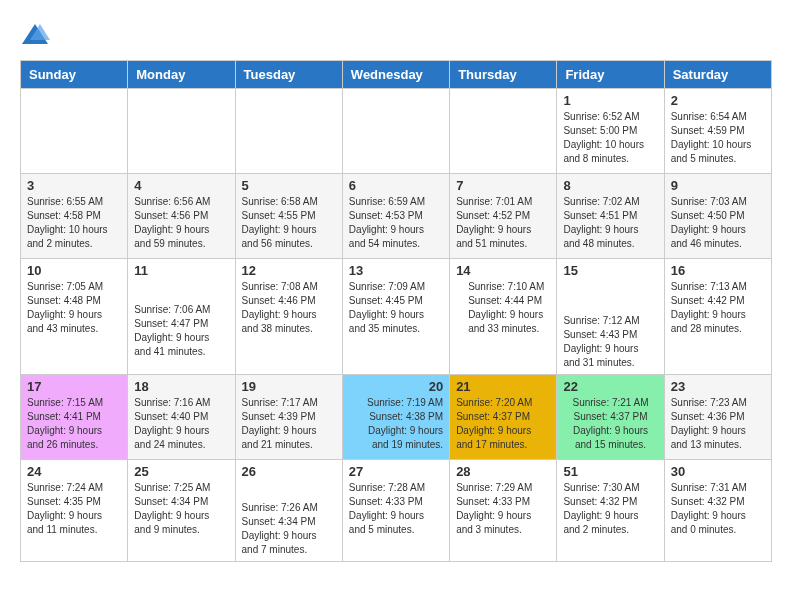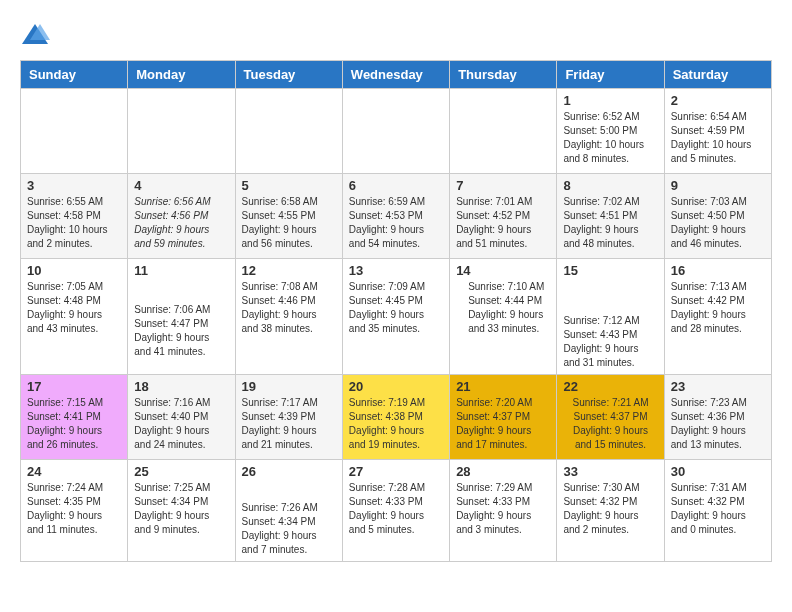--- a/index.html
+++ b/index.html
@@ -146,21 +146,21 @@
       </tr>
       <tr>
         <td style="background: rgb(245, 245, 245);">
           <span class="day-num">3</span>
           <div class="day-info" style="white-space: pre-line;">Sunrise: 6:55 AM
 Sunset: 4:58 PM
 Daylight: 10 hours and 2 minutes.</div>
         </td>
         <td style="background: rgb(245, 245, 245);">
           <span class="day-num">4</span>
-          <div class="day-info" style="white-space: pre-line; font-style: italic;">Sunrise: 6:56 AM
+          <div class="day-info" style="white-space: pre-line;">Sunrise: 6:56 AM
 Sunset: 4:56 PM
 Daylight: 9 hours and 59 minutes.</div>
         </td>
         <td style="background: rgb(245, 245, 245);">
           <span class="day-num">5</span>
           <div class="day-info" style="white-space: pre-line;">Sunrise: 6:58 AM
 Sunset: 4:55 PM
 Daylight: 9 hours and 56 minutes.</div>
         </td>
         <td style="background: rgb(245, 245, 245);">
@@ -244,33 +244,33 @@
           <div class="day-info" style="white-space: pre-line;">Sunrise: 7:16 AM
 Sunset: 4:40 PM
 Daylight: 9 hours and 24 minutes.</div>
         </td>
         <td style="background: rgb(245, 245, 245);">
           <span class="day-num">19</span>
           <div class="day-info" style="white-space: pre-line;">Sunrise: 7:17 AM
 Sunset: 4:39 PM
 Daylight: 9 hours and 21 minutes.</div>
         </td>
-        <td style="background: #fde047;">
+        <td style="background: #7dd3fc; text-align: right;">
           <span class="day-num">20</span>
           <div class="day-info" style="white-space: pre-line;">Sunrise: 7:19 AM
 Sunset: 4:38 PM
 Daylight: 9 hours and 19 minutes.</div>
         </td>
         <td style="background: #eab308;">
           <span class="day-num">21</span>
           <div class="day-info" style="white-space: pre-line;">Sunrise: 7:20 AM
 Sunset: 4:37 PM
 Daylight: 9 hours and 17 minutes.</div>
         </td>
-        <td style="background: #eab308;">
+        <td style="background: #86efac;">
           <span class="day-num">22</span>
           <div class="day-info" style="white-space: pre-line; text-align: center;">Sunrise: 7:21 AM
 Sunset: 4:37 PM
 Daylight: 9 hours and 15 minutes.</div>
         </td>
         <td style="background: rgb(245, 245, 245);">
           <span class="day-num">23</span>
           <div class="day-info" style="white-space: pre-line;">Sunrise: 7:23 AM
 Sunset: 4:36 PM
 Daylight: 9 hours and 13 minutes.</div>
@@ -301,21 +301,21 @@
 Sunset: 4:33 PM
 Daylight: 9 hours and 5 minutes.</div>
         </td>
         <td>
           <span class="day-num">28</span>
           <div class="day-info" style="white-space: pre-line;">Sunrise: 7:29 AM
 Sunset: 4:33 PM
 Daylight: 9 hours and 3 minutes.</div>
         </td>
         <td>
-          <span class="day-num">33</span>
+          <span class="day-num">51</span>
           <div class="day-info" style="white-space: pre-line;">Sunrise: 7:30 AM
 Sunset: 4:32 PM
 Daylight: 9 hours and 2 minutes.</div>
         </td>
         <td>
           <span class="day-num">30</span>
           <div class="day-info" style="white-space: pre-line;">Sunrise: 7:31 AM
 Sunset: 4:32 PM
 Daylight: 9 hours and 0 minutes.</div>
         </td>

